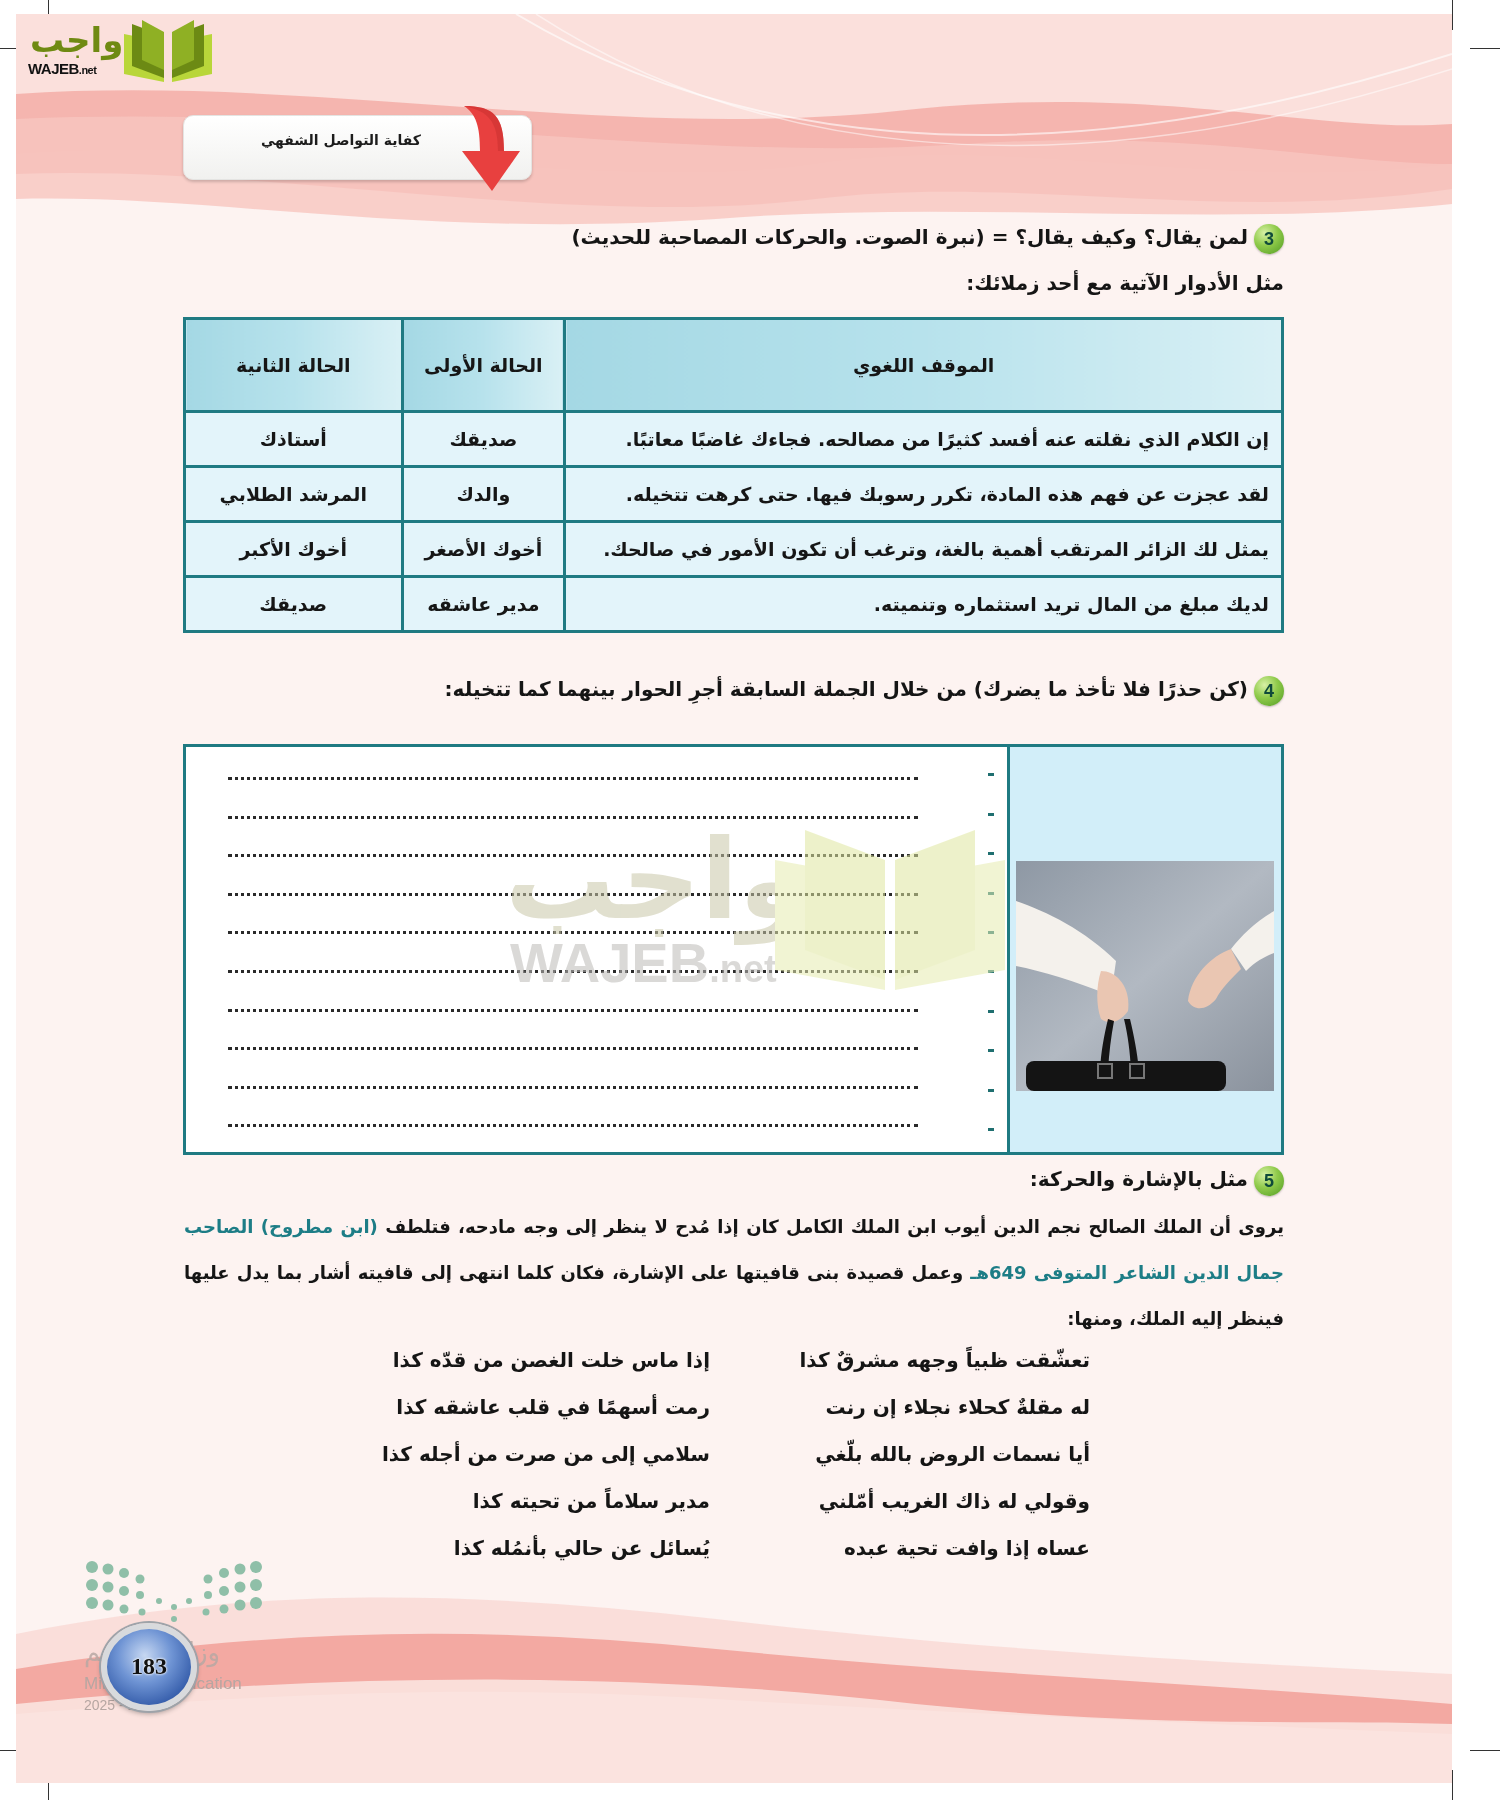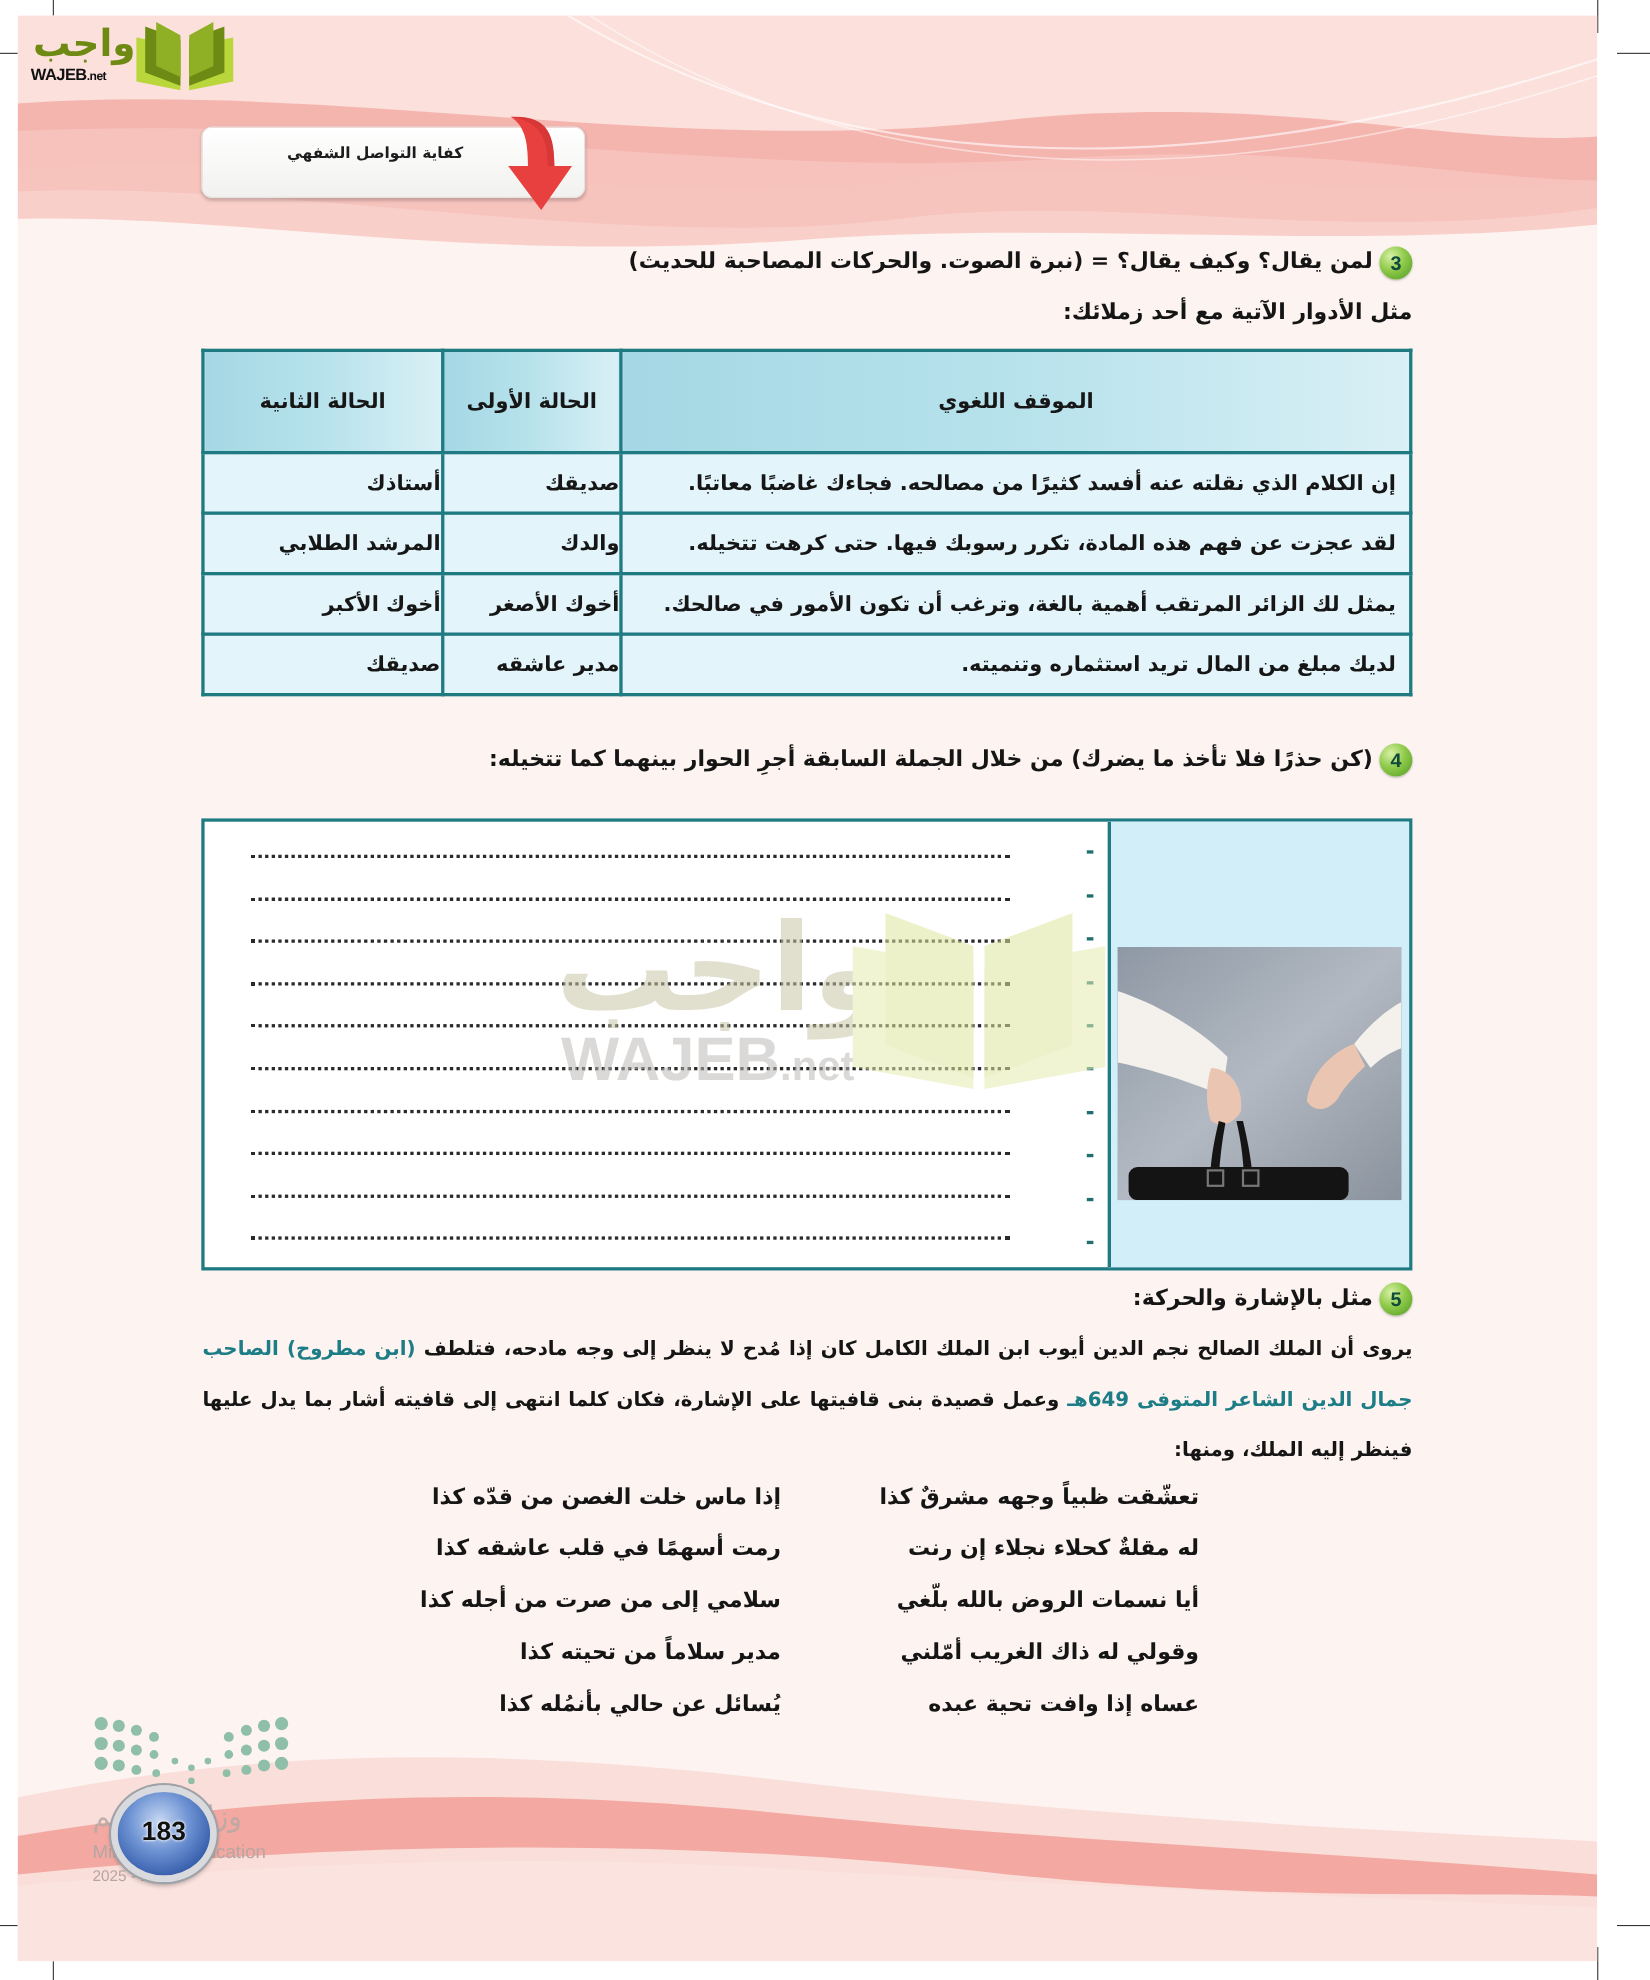--- a/index.html
+++ b/index.html
@@ -46,21 +46,21 @@
     position: absolute; left: 183px; top: 317px; width: 1101px; border-collapse: collapse;
     direction: rtl; font-family: "DejaVu Sans", sans-serif; font-weight: bold; font-size: 19px;
   }
   .roles-table th, .roles-table td { border: 3px solid #1f7a82; color: #161616; }
   .roles-table th {
     height: 93px; background: linear-gradient(to left, #d9f0f5 0%, #b7e2ec 50%, #a4d8e4 100%);
     text-align: center; font-size: 19px;
   }
   .roles-table td { background: #e3f4fa; height: 55px; }
   .roles-table td.situation { text-align: right; padding-right: 12px; }
-  .roles-table td.case { }
+  .roles-table td.case { text-align: center; }
   .roles-table col.c1 { width: 720px; }
   .roles-table col.c2 { width: 163px; }
   .roles-table col.c3 { width: 218px; }
 
   .write-box {
     position: absolute; left: 183px; top: 744px; width: 1101px; height: 411px;
     border: 3px solid #1f7a82; background: #ffffff;
   }
   .write-box .pic-pane {
     position: absolute; right: 0; top: 0; width: 274px; height: 100%;
@@ -91,21 +91,21 @@
 
   .moe-logo { position: absolute; left: 84px; top: 1557px; width: 190px; height: 200px; }
   .moe-dots { position: absolute; left: 0; top: 0; width: 180px; height: 65px; }
   .moe-ar { position: absolute; left: 0; top: 80px; font-family: "DejaVu Sans", sans-serif; font-size: 26px; color: #b8a8a4; opacity: 0.85; }
   .moe-en { position: absolute; left: 0; top: 117px; font-family: "Liberation Sans", sans-serif; font-size: 17px; color: #b6a6a2; }
   .moe-year { position: absolute; left: 0; top: 140px; font-family: "Liberation Sans", sans-serif; font-size: 14px; color: #b6a6a2; }
   .page-num {
     position: absolute; left: 101px; top: 1623px; width: 96px; height: 88px; border-radius: 50%;
     background: radial-gradient(circle at 45% 35%, #c7d8f2 0%, #6f94d4 40%, #2f57a6 80%, #1d3a78 100%);
     border: 6px solid #d8dadd; box-shadow: 0 0 0 2px #9ea3a9, 0 3px 5px rgba(0,0,0,0.3);
-    text-align: center; line-height: 74px; font-family: Liberation Sans, sans-serif; font-weight: bold;
+    text-align: center; line-height: 74px; font-family: Liberation Serif, serif; font-weight: bold;
     font-size: 24px; color: #111; text-shadow: 0 0 2px #fff, 0 0 3px #fff;
   }
 </style>
 </head>
 <body>
 
 <div class="crop" style="left:48px;top:0;width:1px;height:30px;"></div>
 <div class="crop" style="left:0;top:48px;width:30px;height:1px;"></div>
 <div class="crop" style="left:1452px;top:0;width:1px;height:30px;"></div>
 <div class="crop" style="left:1470px;top:48px;width:30px;height:1px;"></div>

